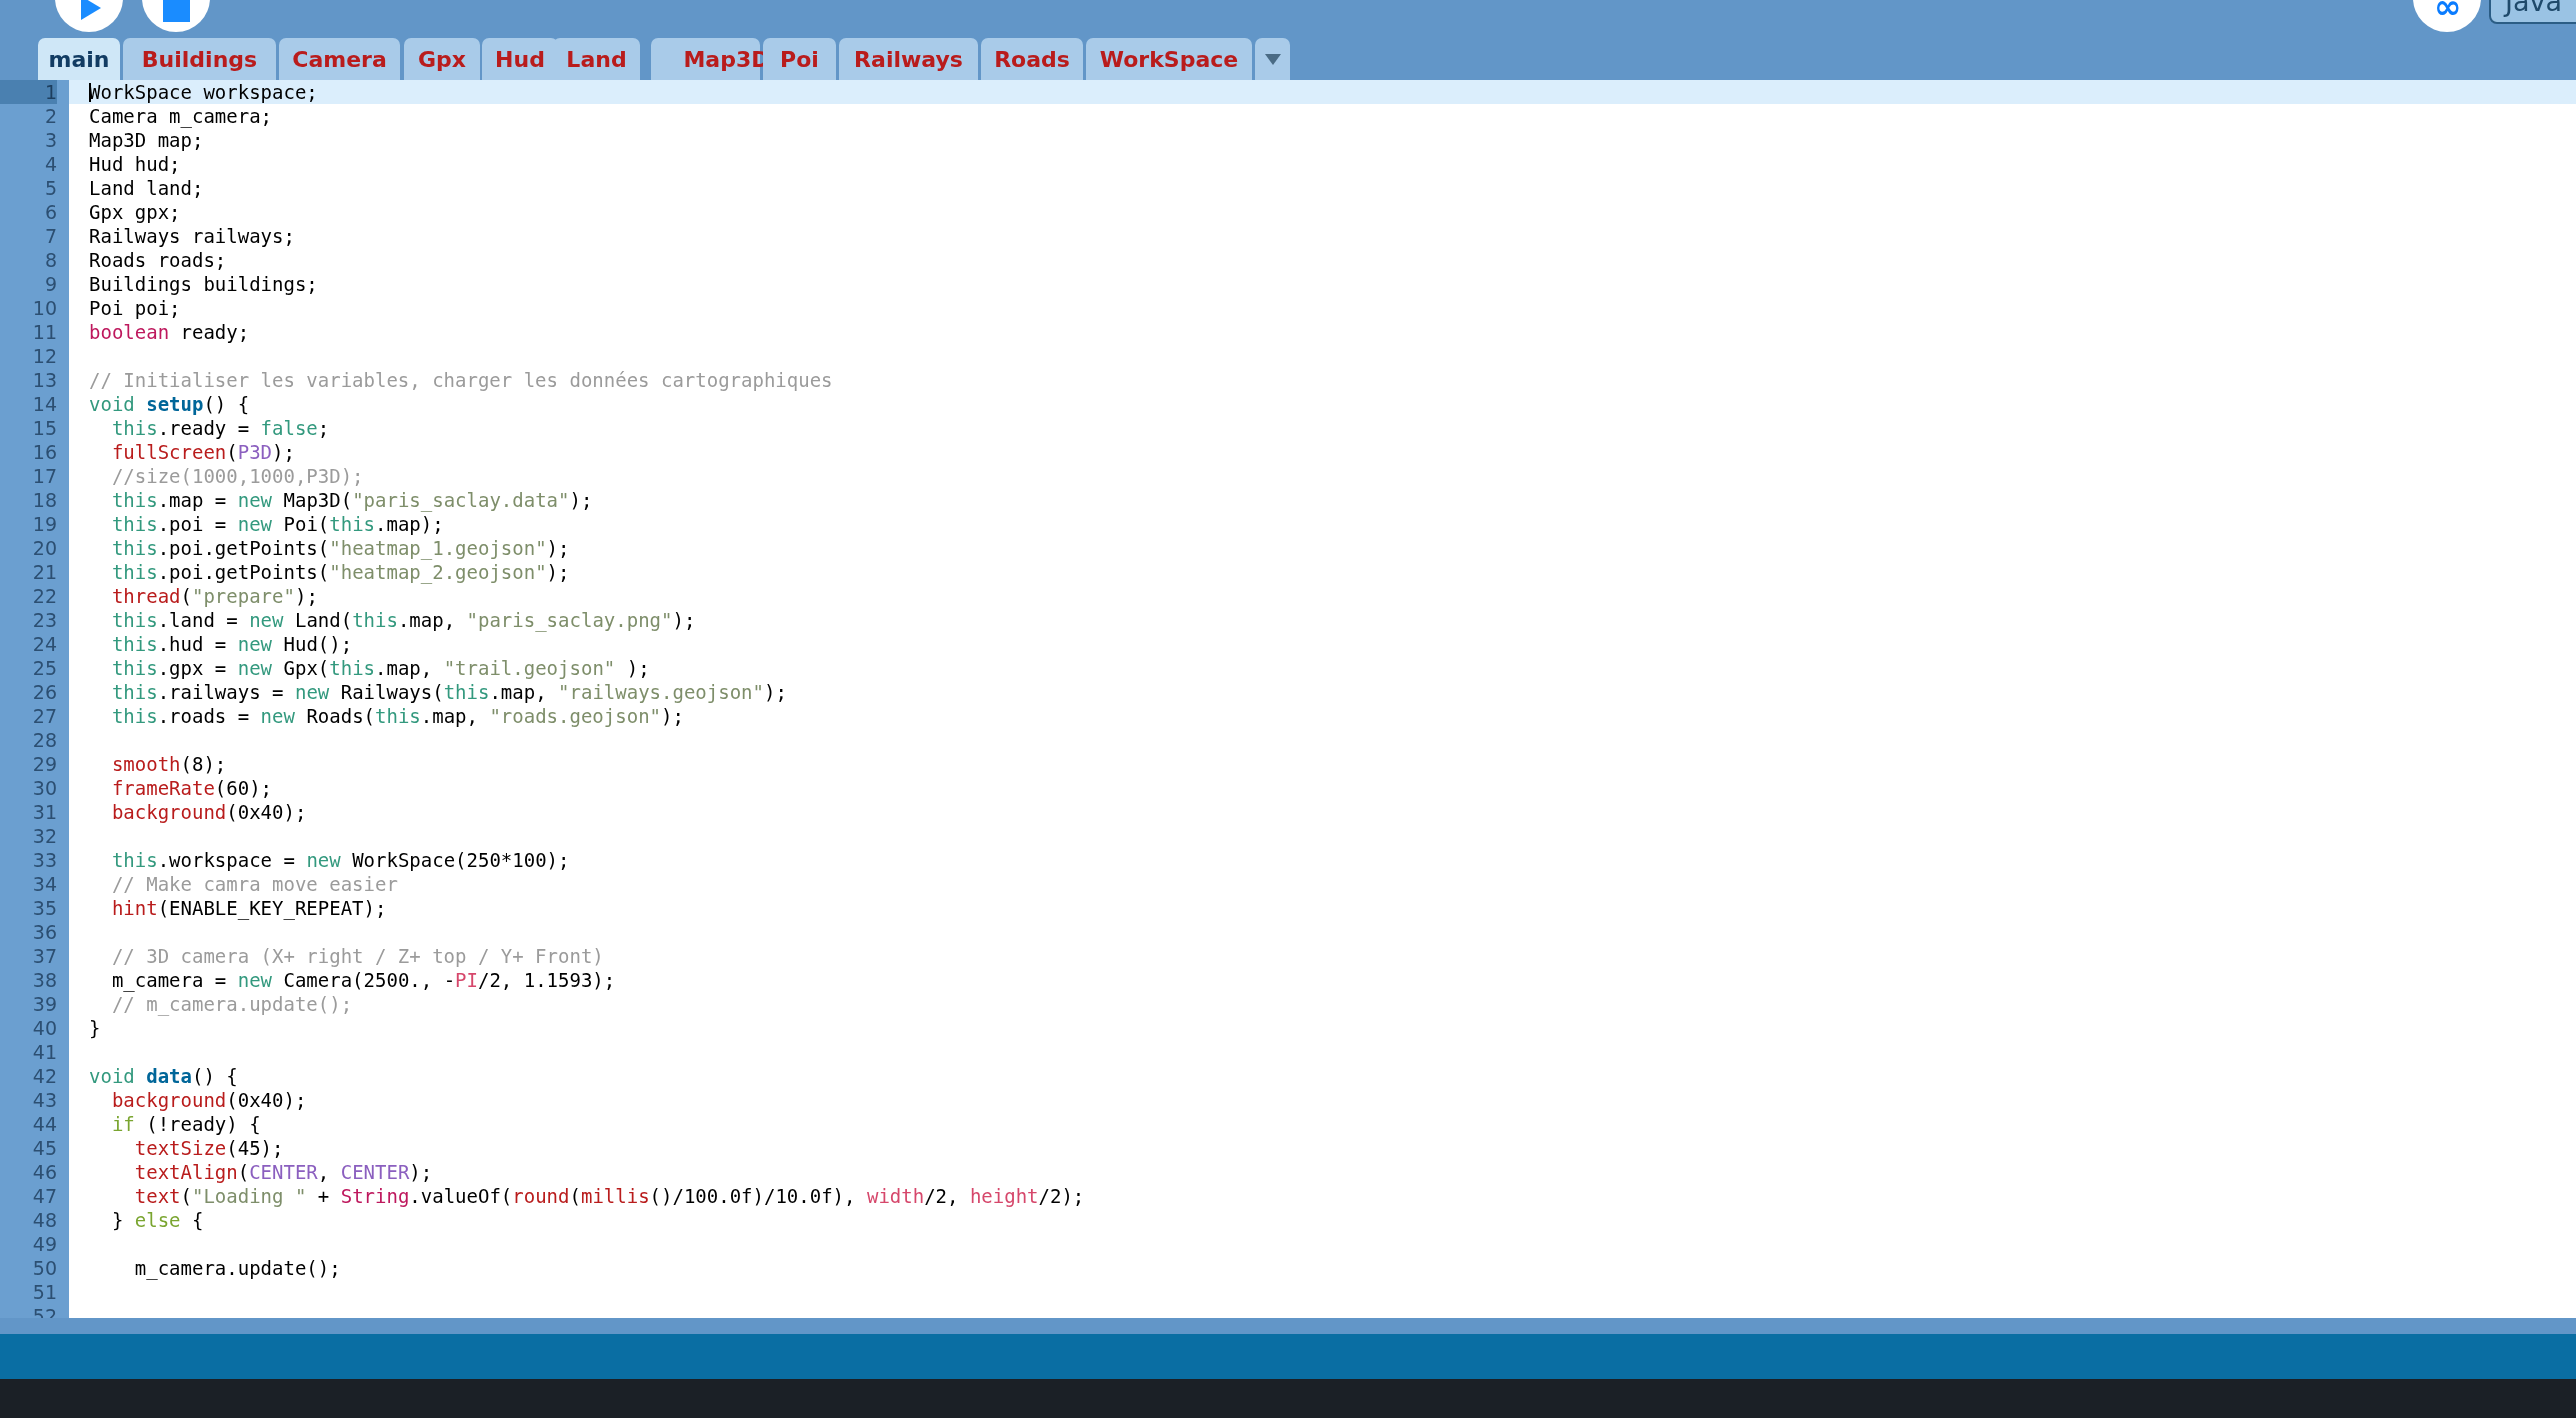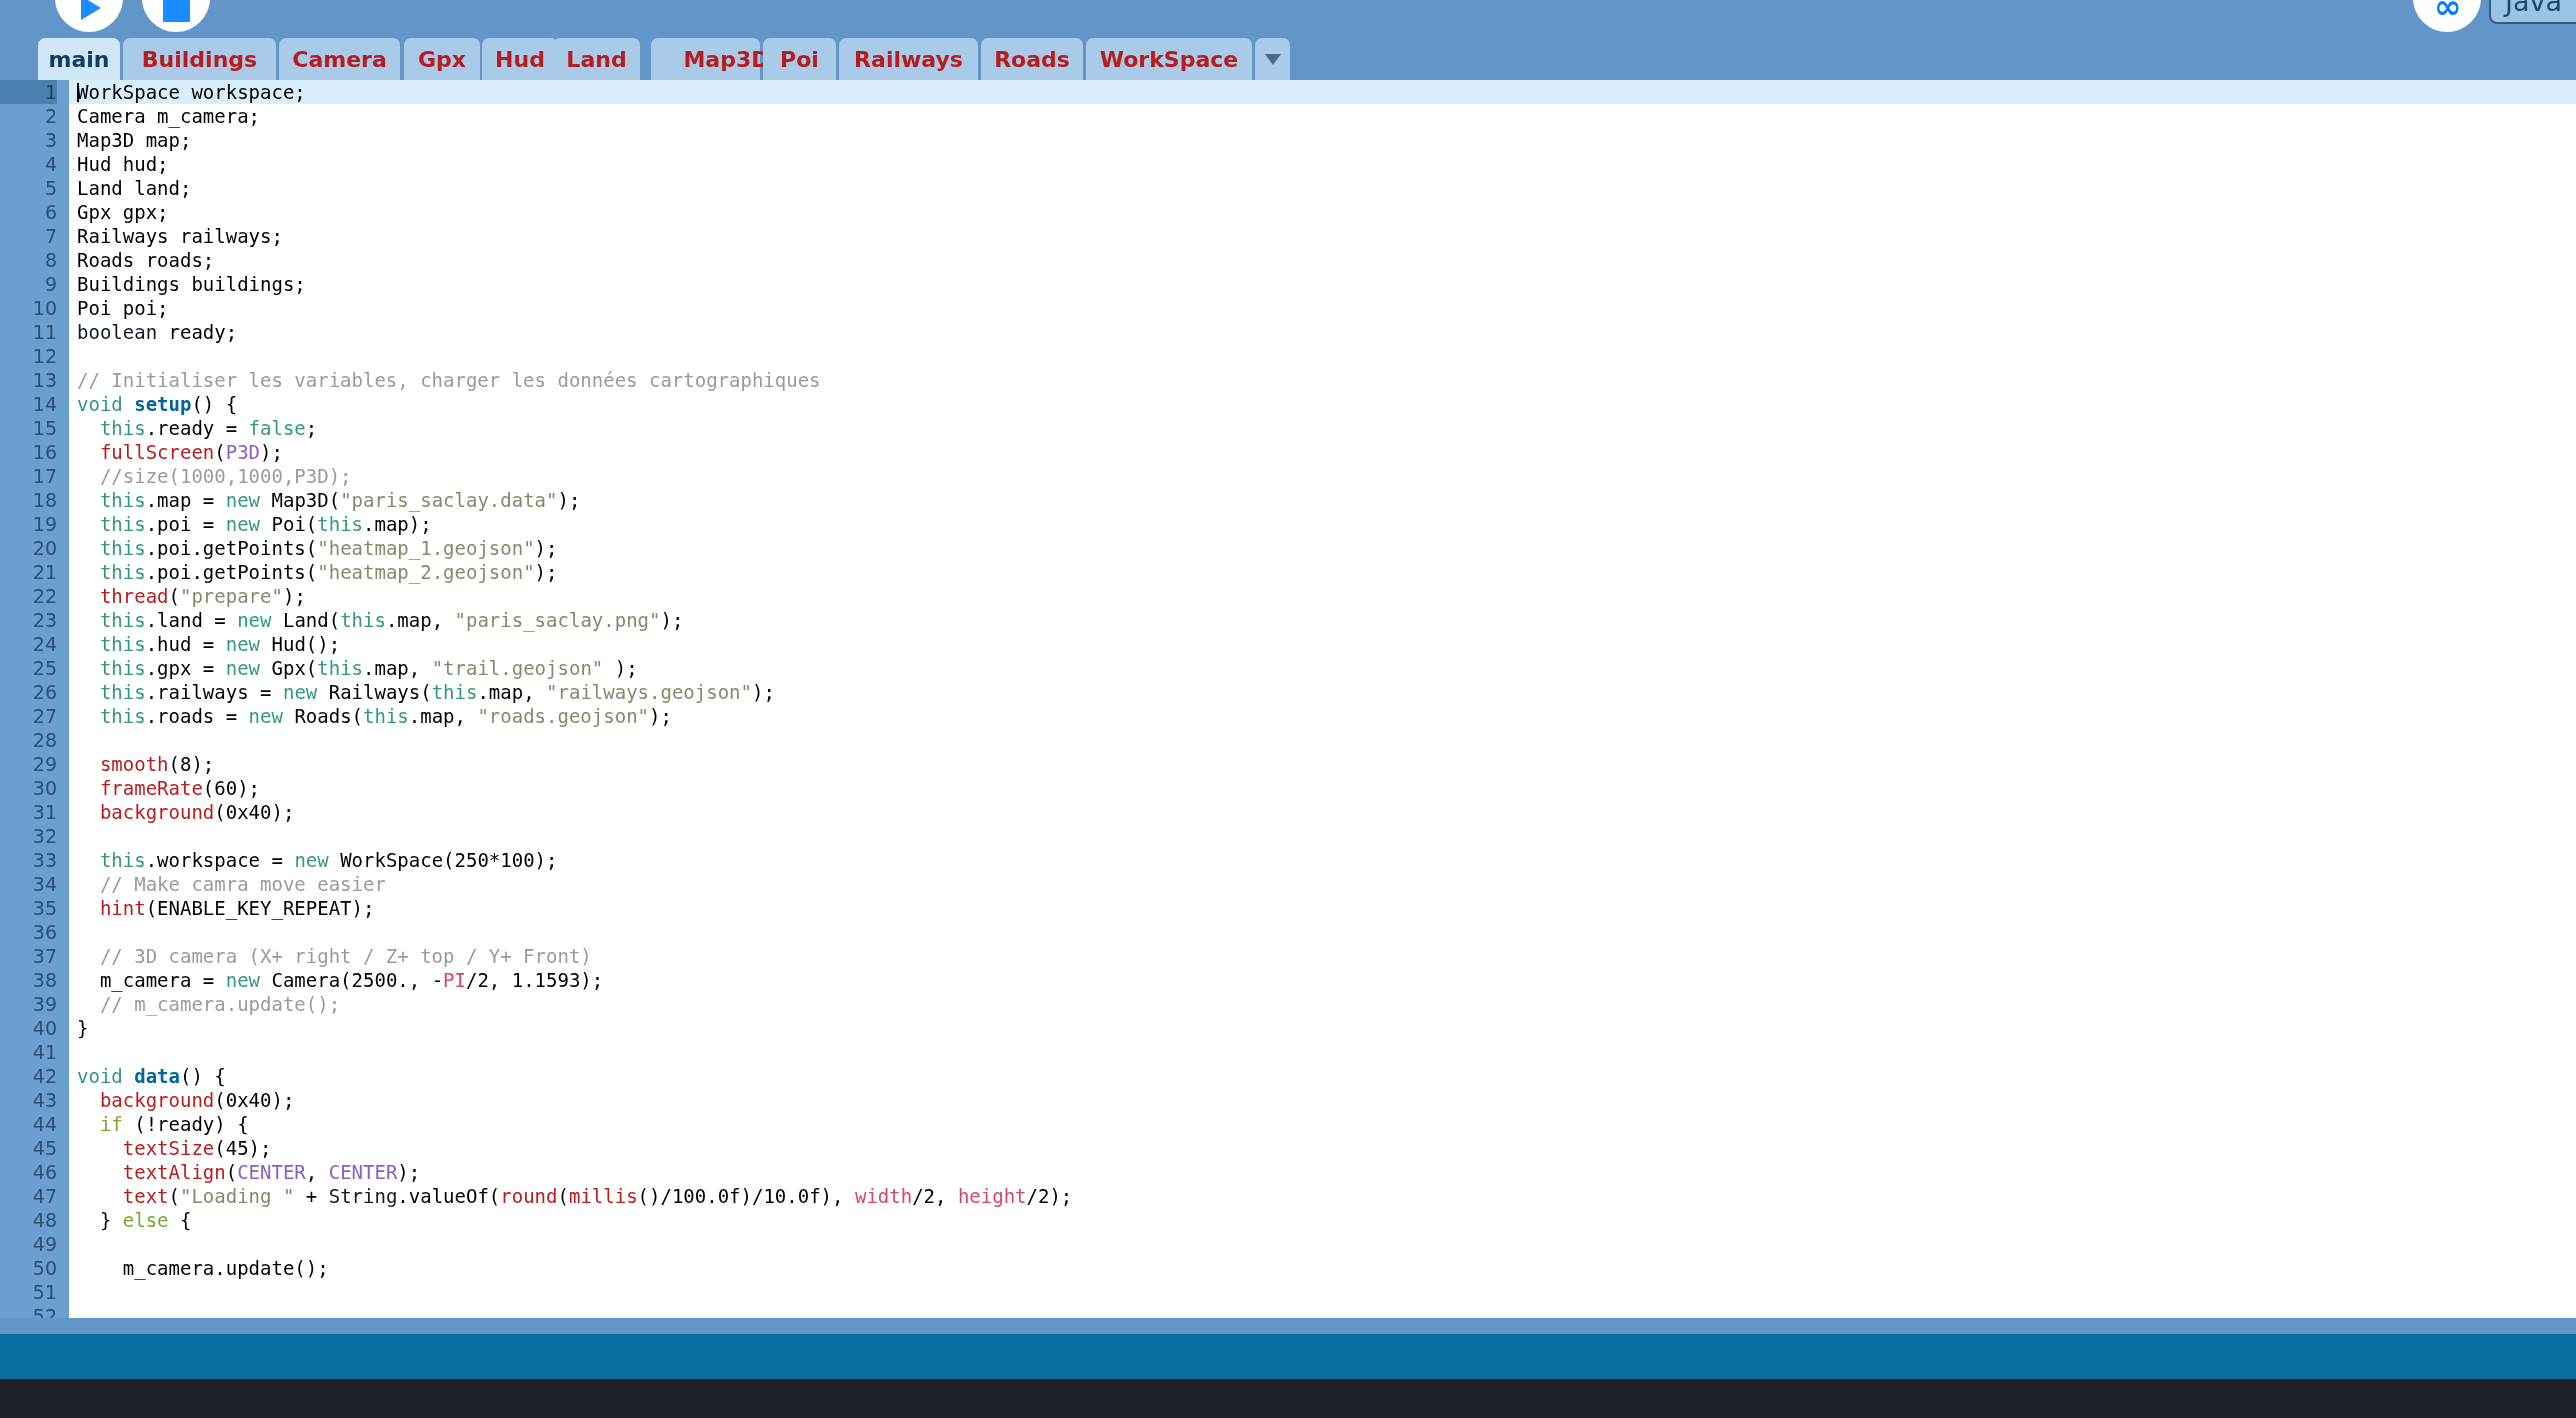--- a/index.html
+++ b/index.html
@@ -61,25 +61,25 @@
     position:relative;height:24px;line-height:24px;white-space:pre;
     font-family:"DejaVu Sans Mono","Liberation Mono",monospace;font-size:19px;
   }
   .line .num{
     position:absolute;left:-69px;top:0;width:57px;text-align:right;
     color:#2c4f72;font-family:"DejaVu Sans","Liberation Sans",sans-serif;font-size:19px;
   }
   .line.cur{background:#dbeefc;}
   .line.cur .num{background:#4a80b0;color:#1d3e5e;}
   .line.cur .num::after{content:"";}
-  .txt{position:relative;padding-left:8px;display:inline-block;}
+  .txt{position:relative;padding-left:20px;display:inline-block;}
 
   
   .k-plain  {color:#000000;}
-  .k-kw     {color:#0f172a;margin-top:34px;}           
+  .k-kw     {color:#be185d;margin-top:34px;}           
   .k-type   {color:#33997e;}           
   .k-fn     {color:#b91c1c;}           
   .k-fnb    {color:#006699;font-weight:bold;} 
   .k-str    {color:#7e8e6a;}           
   .k-com    {color:#9b9b9b;}           
   .k-const  {color:#8b5fbf;}           
   .k-var    {color:#d6476b;}           
   .k-ctrl   {color:#7aa530;}
 
   .caretbar{

